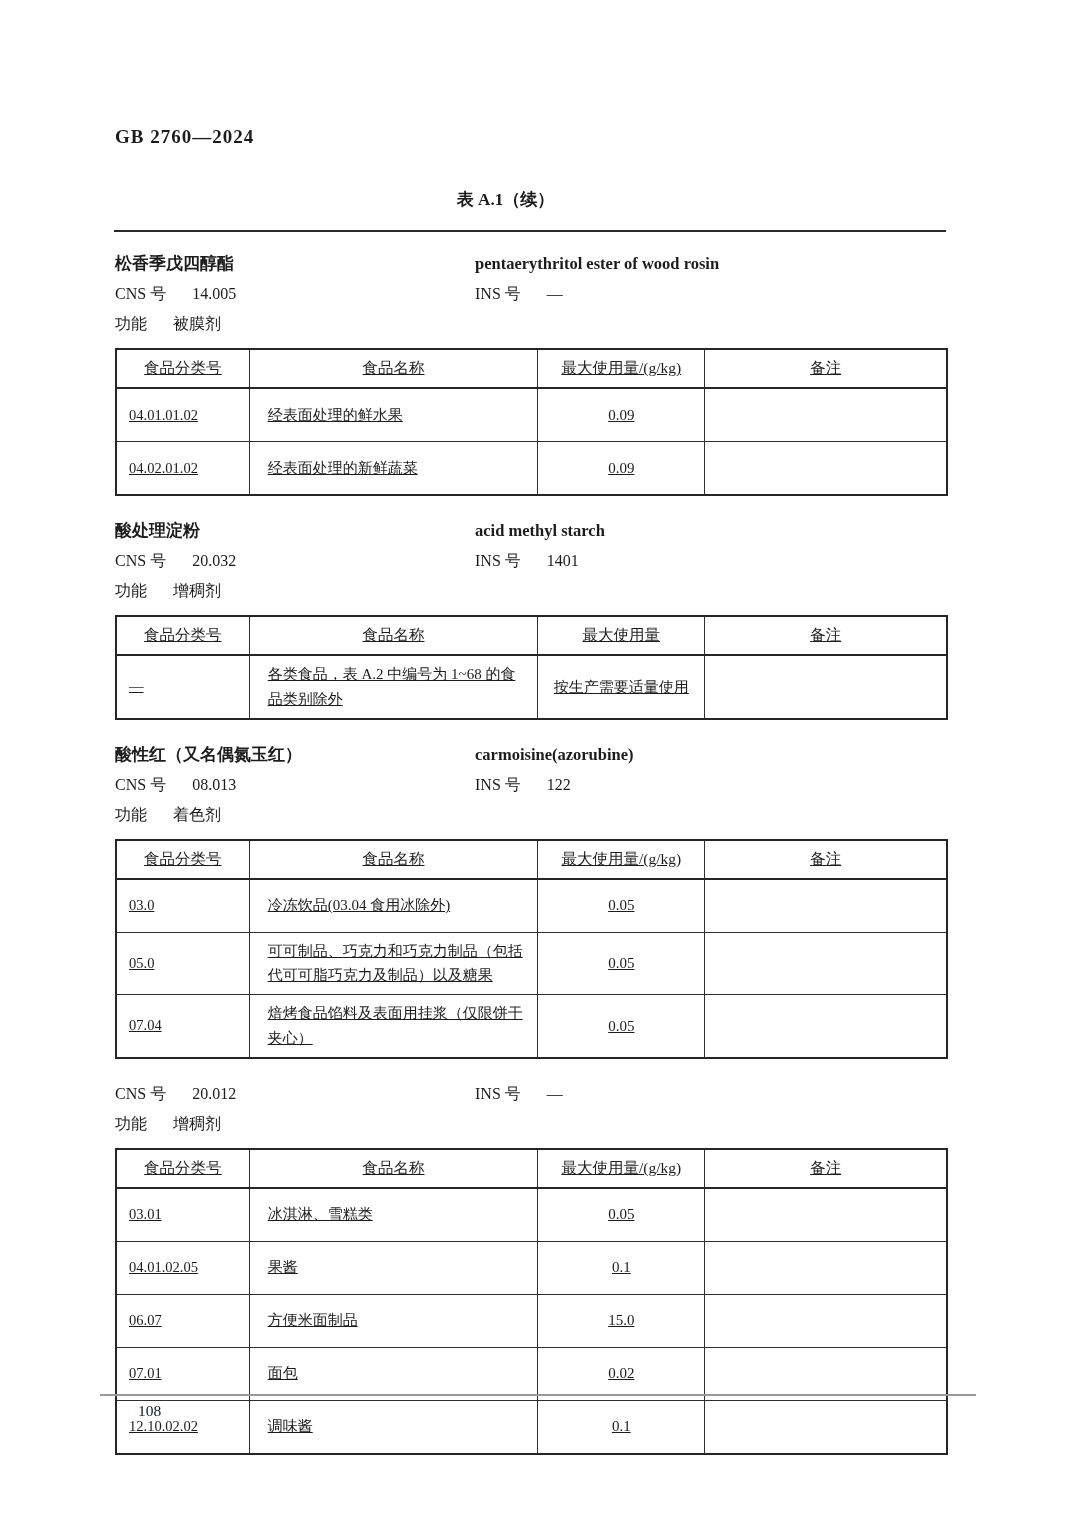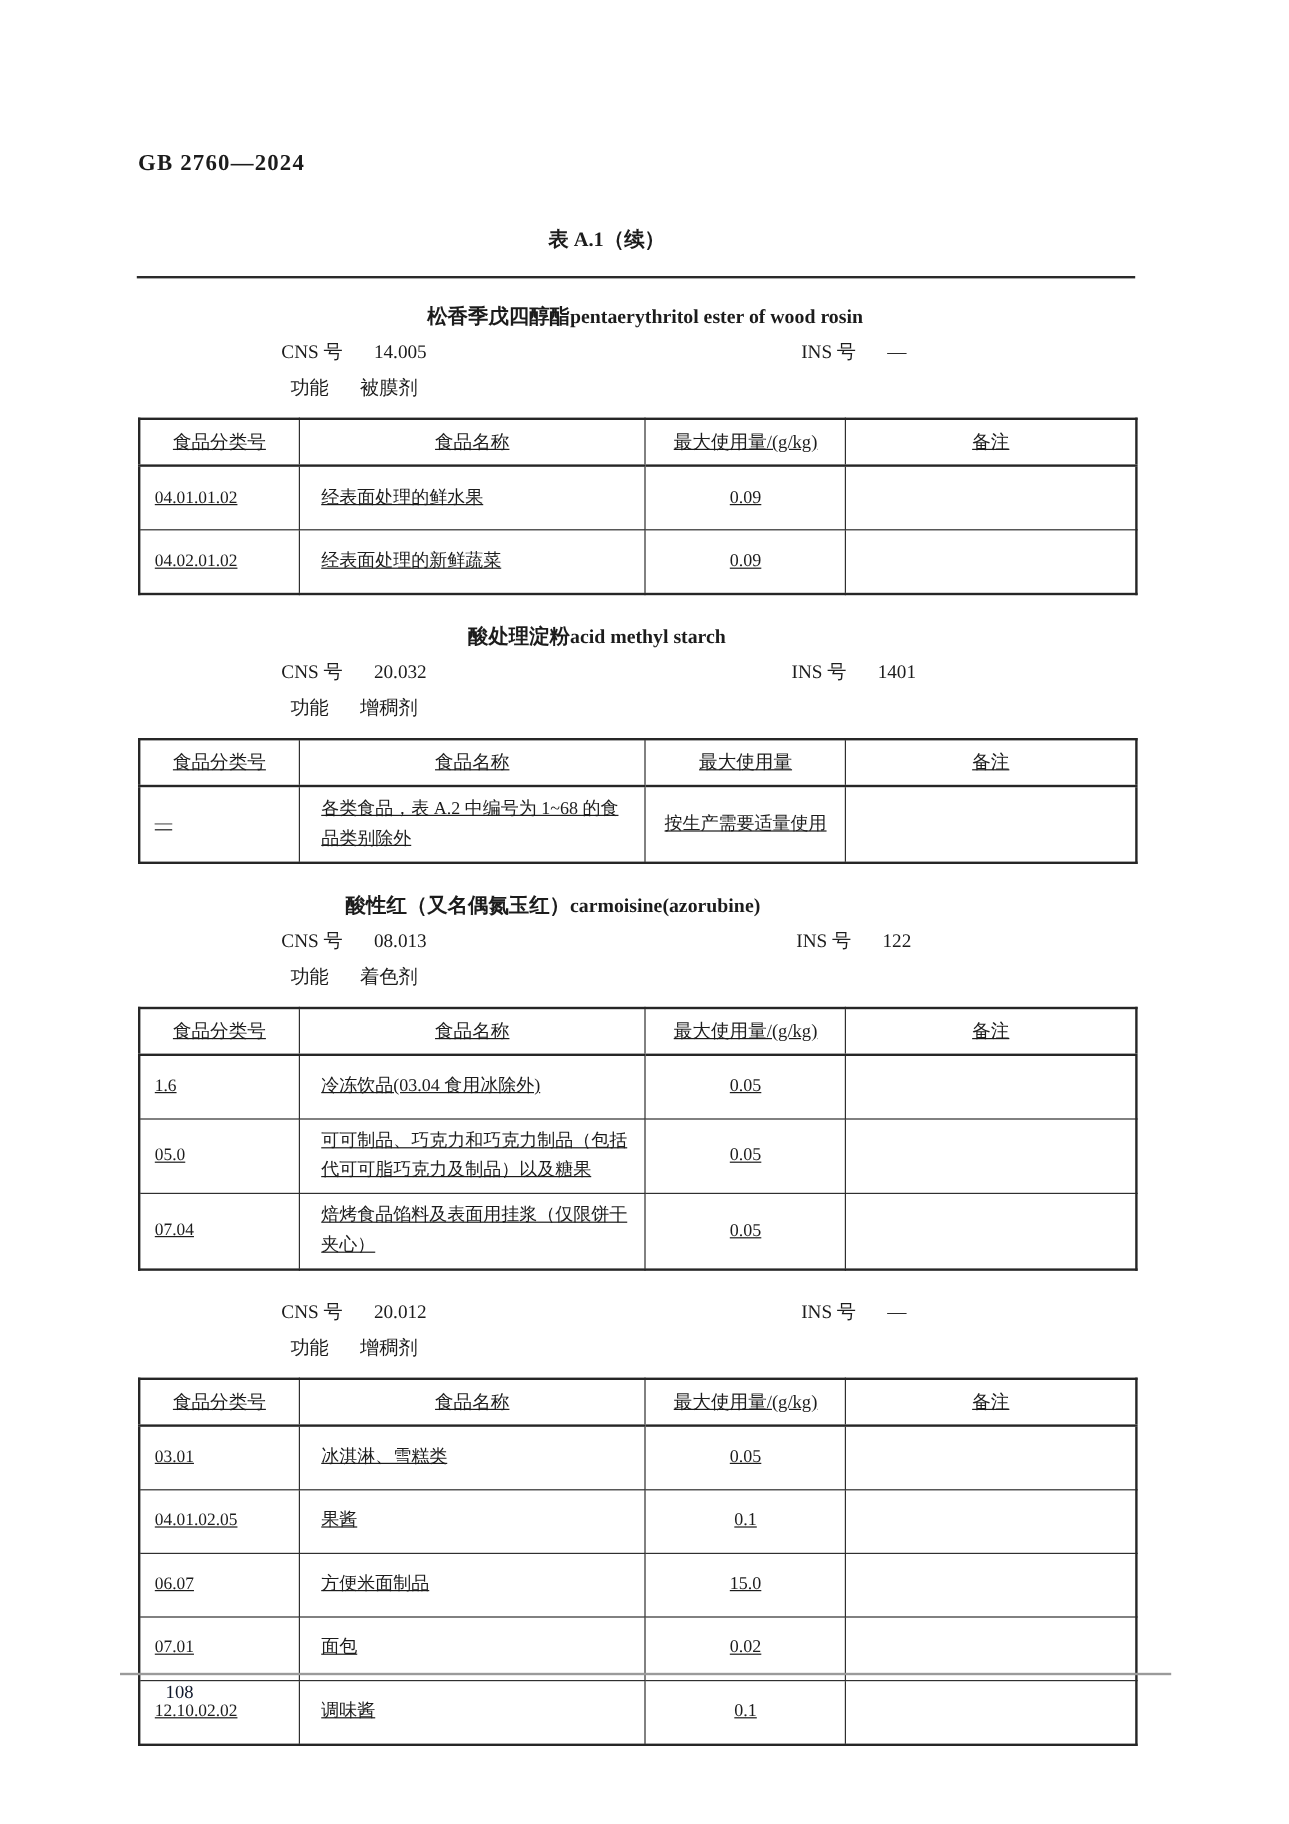--- a/index.html
+++ b/index.html
@@ -24,23 +24,23 @@
     background:#2a2a2a;
   }
   .content {
     position:absolute; left:115px; top:249px; width:833px;
   }
   .sec { margin-bottom:20px; }
   .sec-grid {
     display:grid; grid-template-columns:360px 1fr;
     align-items:baseline; min-height:30px; line-height:30px;
   }
-  .sec-name-cn { font-size:17px; font-weight:700;text-align:right; }
+  .sec-name-cn { font-size:17px; font-weight:700; }
   .sec-name-en { font-size:16.5px; font-weight:700; }
-  .meta { font-size:16px;text-align:center; }
+  .meta { font-size:16px; }
   .meta .val { margin-left:26px; }
   table {
     width:100%; border-collapse:collapse; table-layout:fixed;
     margin-top:9px; font-size:15px;text-decoration:underline;
   }
   th, td { border:1px solid #2f2f2f; font-weight:400; }
   table { border:2px solid #262626; }
   thead th {
     height:33px; text-align:center; border-bottom:2px solid #262626;
     font-size:15.5px; padding:2px 4px;
@@ -158,21 +158,21 @@
       <thead>
         <tr>
           <th class="c1">食品分类号</th>
           <th class="c2">食品名称</th>
           <th class="c3">最大使用量/(g/kg)</th>
           <th class="c4">备注</th>
         </tr>
       </thead>
       <tbody>
         <tr>
-          <td class="c1">1.6</td>
+          <td class="c1">03.0</td>
           <td class="c2">冷冻饮品(03.04 食用冰除外)</td>
           <td class="c3">0.05</td>
           <td class="c4"></td>
         </tr>
         <tr>
           <td class="c1">05.0</td>
           <td class="c2">可可制品、巧克力和巧克力制品（包括代可可脂巧克力及制品）以及糖果</td>
           <td class="c3">0.05</td>
           <td class="c4"></td>
         </tr>

